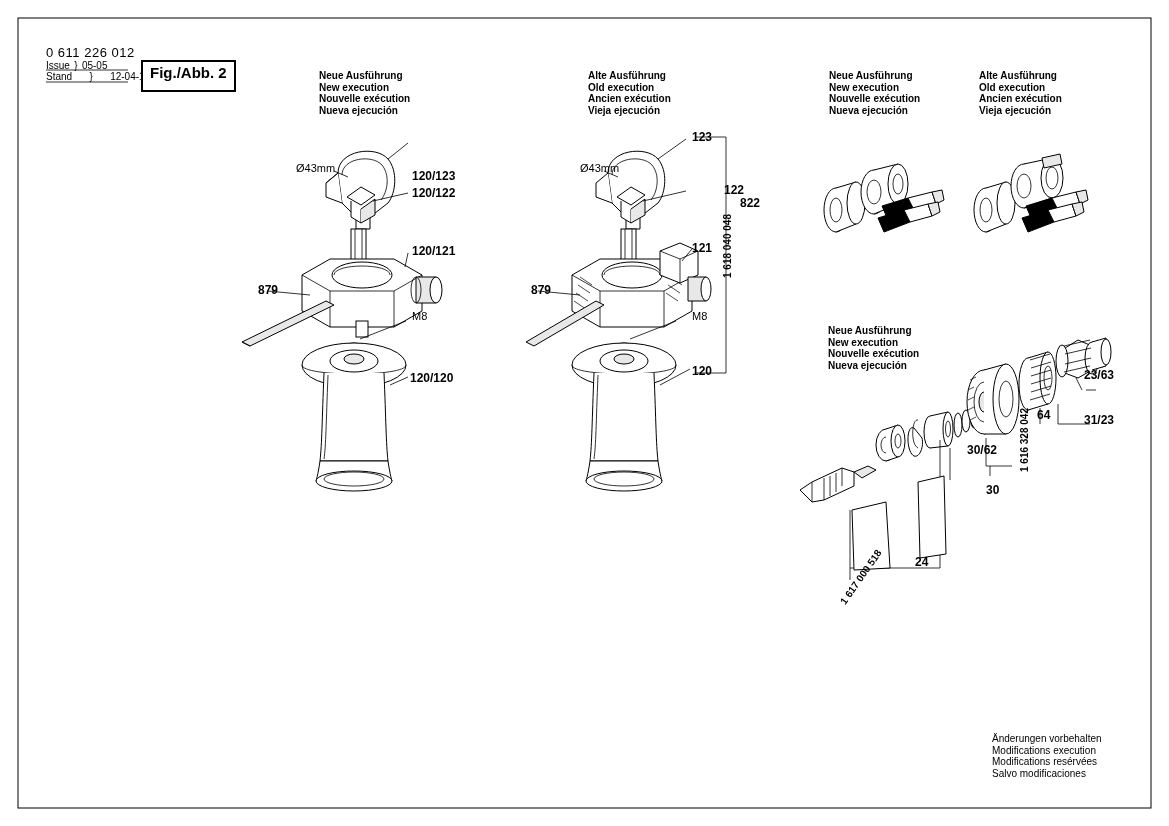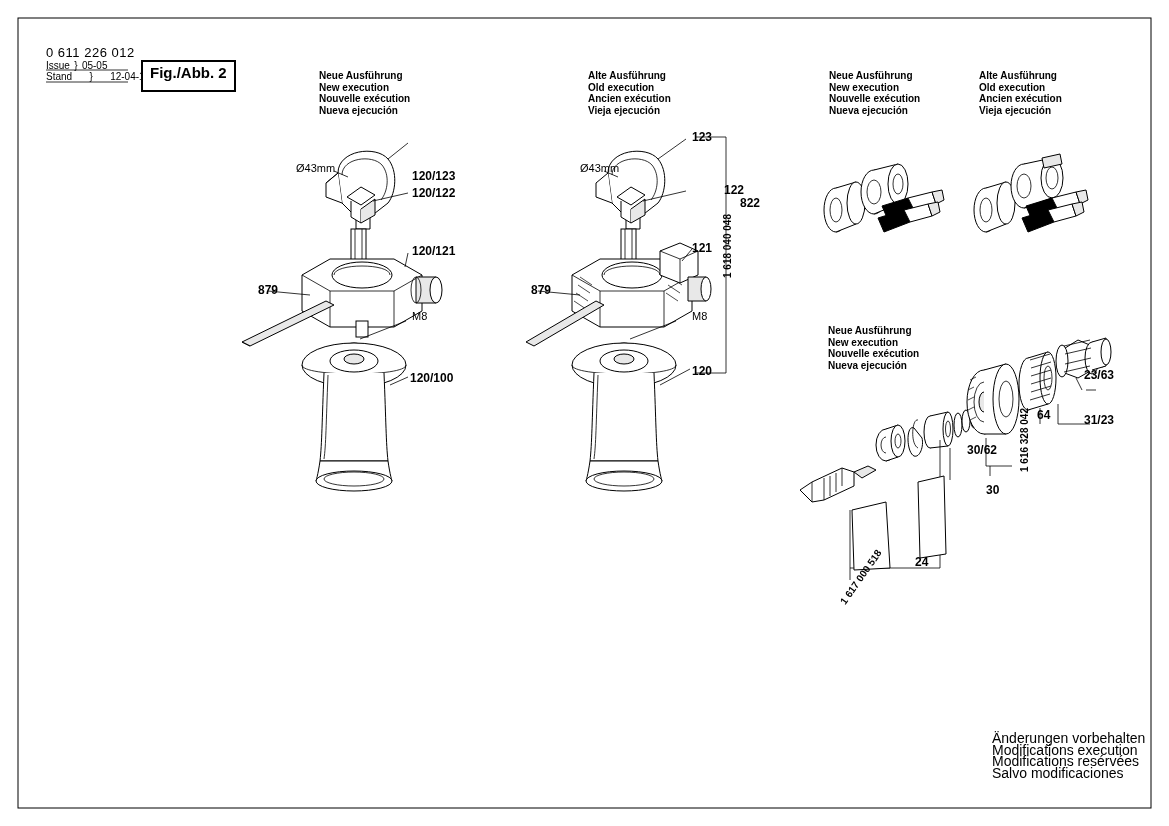--- a/index.html
+++ b/index.html
@@ -9,21 +9,21 @@
   .tiny{font-size:9px;}
   .hdr-block{line-height:11.5px;font-size:10px;font-weight:bold;}
   .hdr-block div{white-space:nowrap;margin-left:16px;}
   .rot90{transform:rotate(-90deg);transform-origin:0 0;white-space:nowrap;}
   .rot-angle{transform:rotate(-55deg);transform-origin:0 0;white-space:nowrap;}
   .callout{font-weight:bold;font-size:12px;white-space:nowrap;}
   .plain{font-size:11px;white-space:nowrap;}
   .figbox{border:2px solid #000;padding:2px 7px 9px 7px;font-weight:bold;font-size:15px;background:#fff;}
   .partnum{font-size:13px;letter-spacing:0.5px;}
   .issue{font-size:10px;line-height:11px;}
-  .foot{font-size:14px;line-height:11.5px;text-align:left;}
+  .foot{font-size:10px;line-height:11.5px;text-align:left;}
   svg{display:block;}
   .stroke{fill:none;stroke:#000;stroke-width:1;}
   .thin{fill:none;stroke:#000;stroke-width:0.8;}
   .fillw{fill:#fff;stroke:#000;stroke-width:1;}
   .fillg{fill:#e8e8e8;stroke:#000;stroke-width:1;}
   .fillk{fill:#000;stroke:#000;stroke-width:1;}
   .hatch{fill:none;stroke:#000;stroke-width:0.7;}
 </style>
 </head>
 <body>
@@ -157,21 +157,21 @@
       <line x1="130" y1="214" x2="176" y2="196" class="thin"></line>
       <line x1="160" y1="260" x2="178" y2="252" class="thin"></line>
       <line x1="104" y1="46" x2="118" y2="52" class="thin"></line>
     </g>
   </svg>
 
   <div class="abs callout" style="left:412px;top:133px;margin-top:36px;">120/123</div>
   <div class="abs callout" style="left:412px;top:186px;">120/122</div>
   <div class="abs callout" style="left:412px;top:244px;">120/121</div>
   <div class="abs callout" style="left:258px;top:283px;">879</div>
-  <div class="abs callout" style="left:410px;top:371px;">120/100</div>
+  <div class="abs callout" style="left:410px;top:371px;">120/120</div>
   <div class="abs plain" style="left:296px;top:162px;">Ø43mm</div>
   <div class="abs plain" style="left:412px;top:310px;">M8</div>
 
   <svg class="abs" style="left:520px;top:125px;" width="250" height="380">
     <g>
       <path d="M88 48 C88 25 126 20 138 34 C148 46 146 68 138 78 L120 92 L106 92 L92 78 Z" class="fillw"></path>
       <path d="M92 50 C92 33 122 29 132 40 C140 50 138 66 131 75" class="thin"></path>
       <path d="M106 92 L106 104 L120 104 L120 92" class="fillw"></path>
       <path d="M88 48 L76 58 L76 72 L92 78" class="fillw"></path>
     </g>

